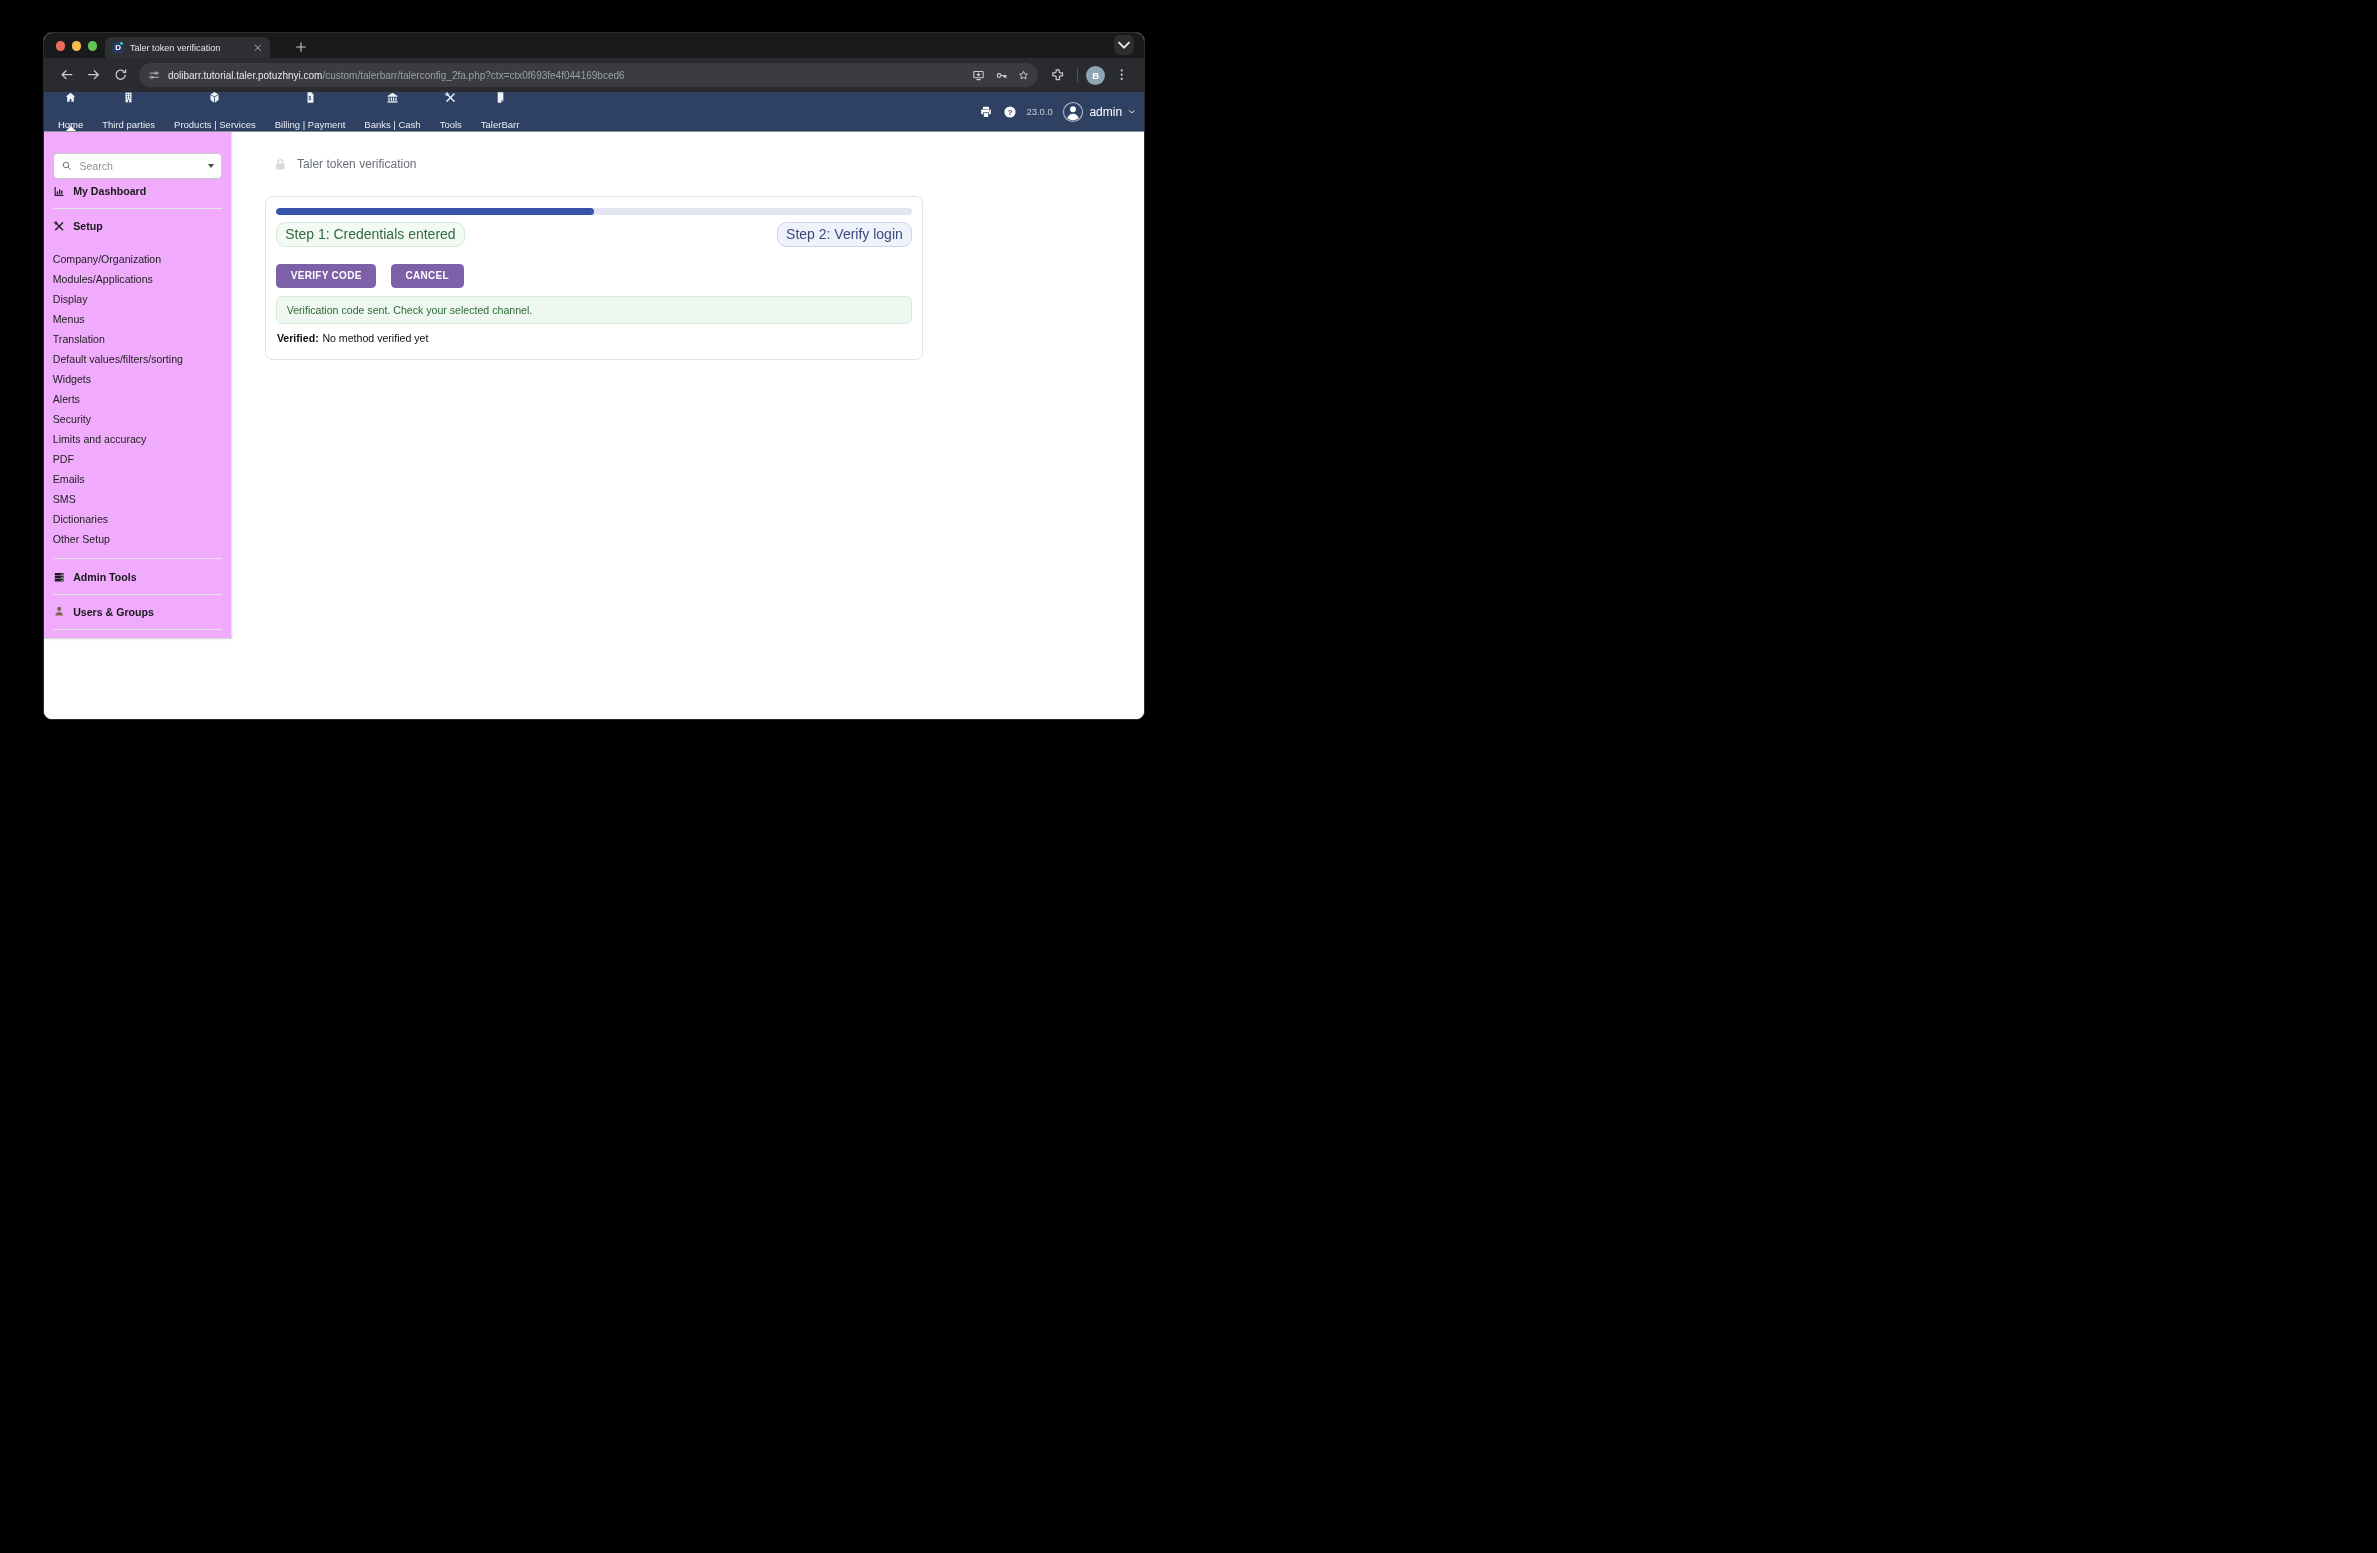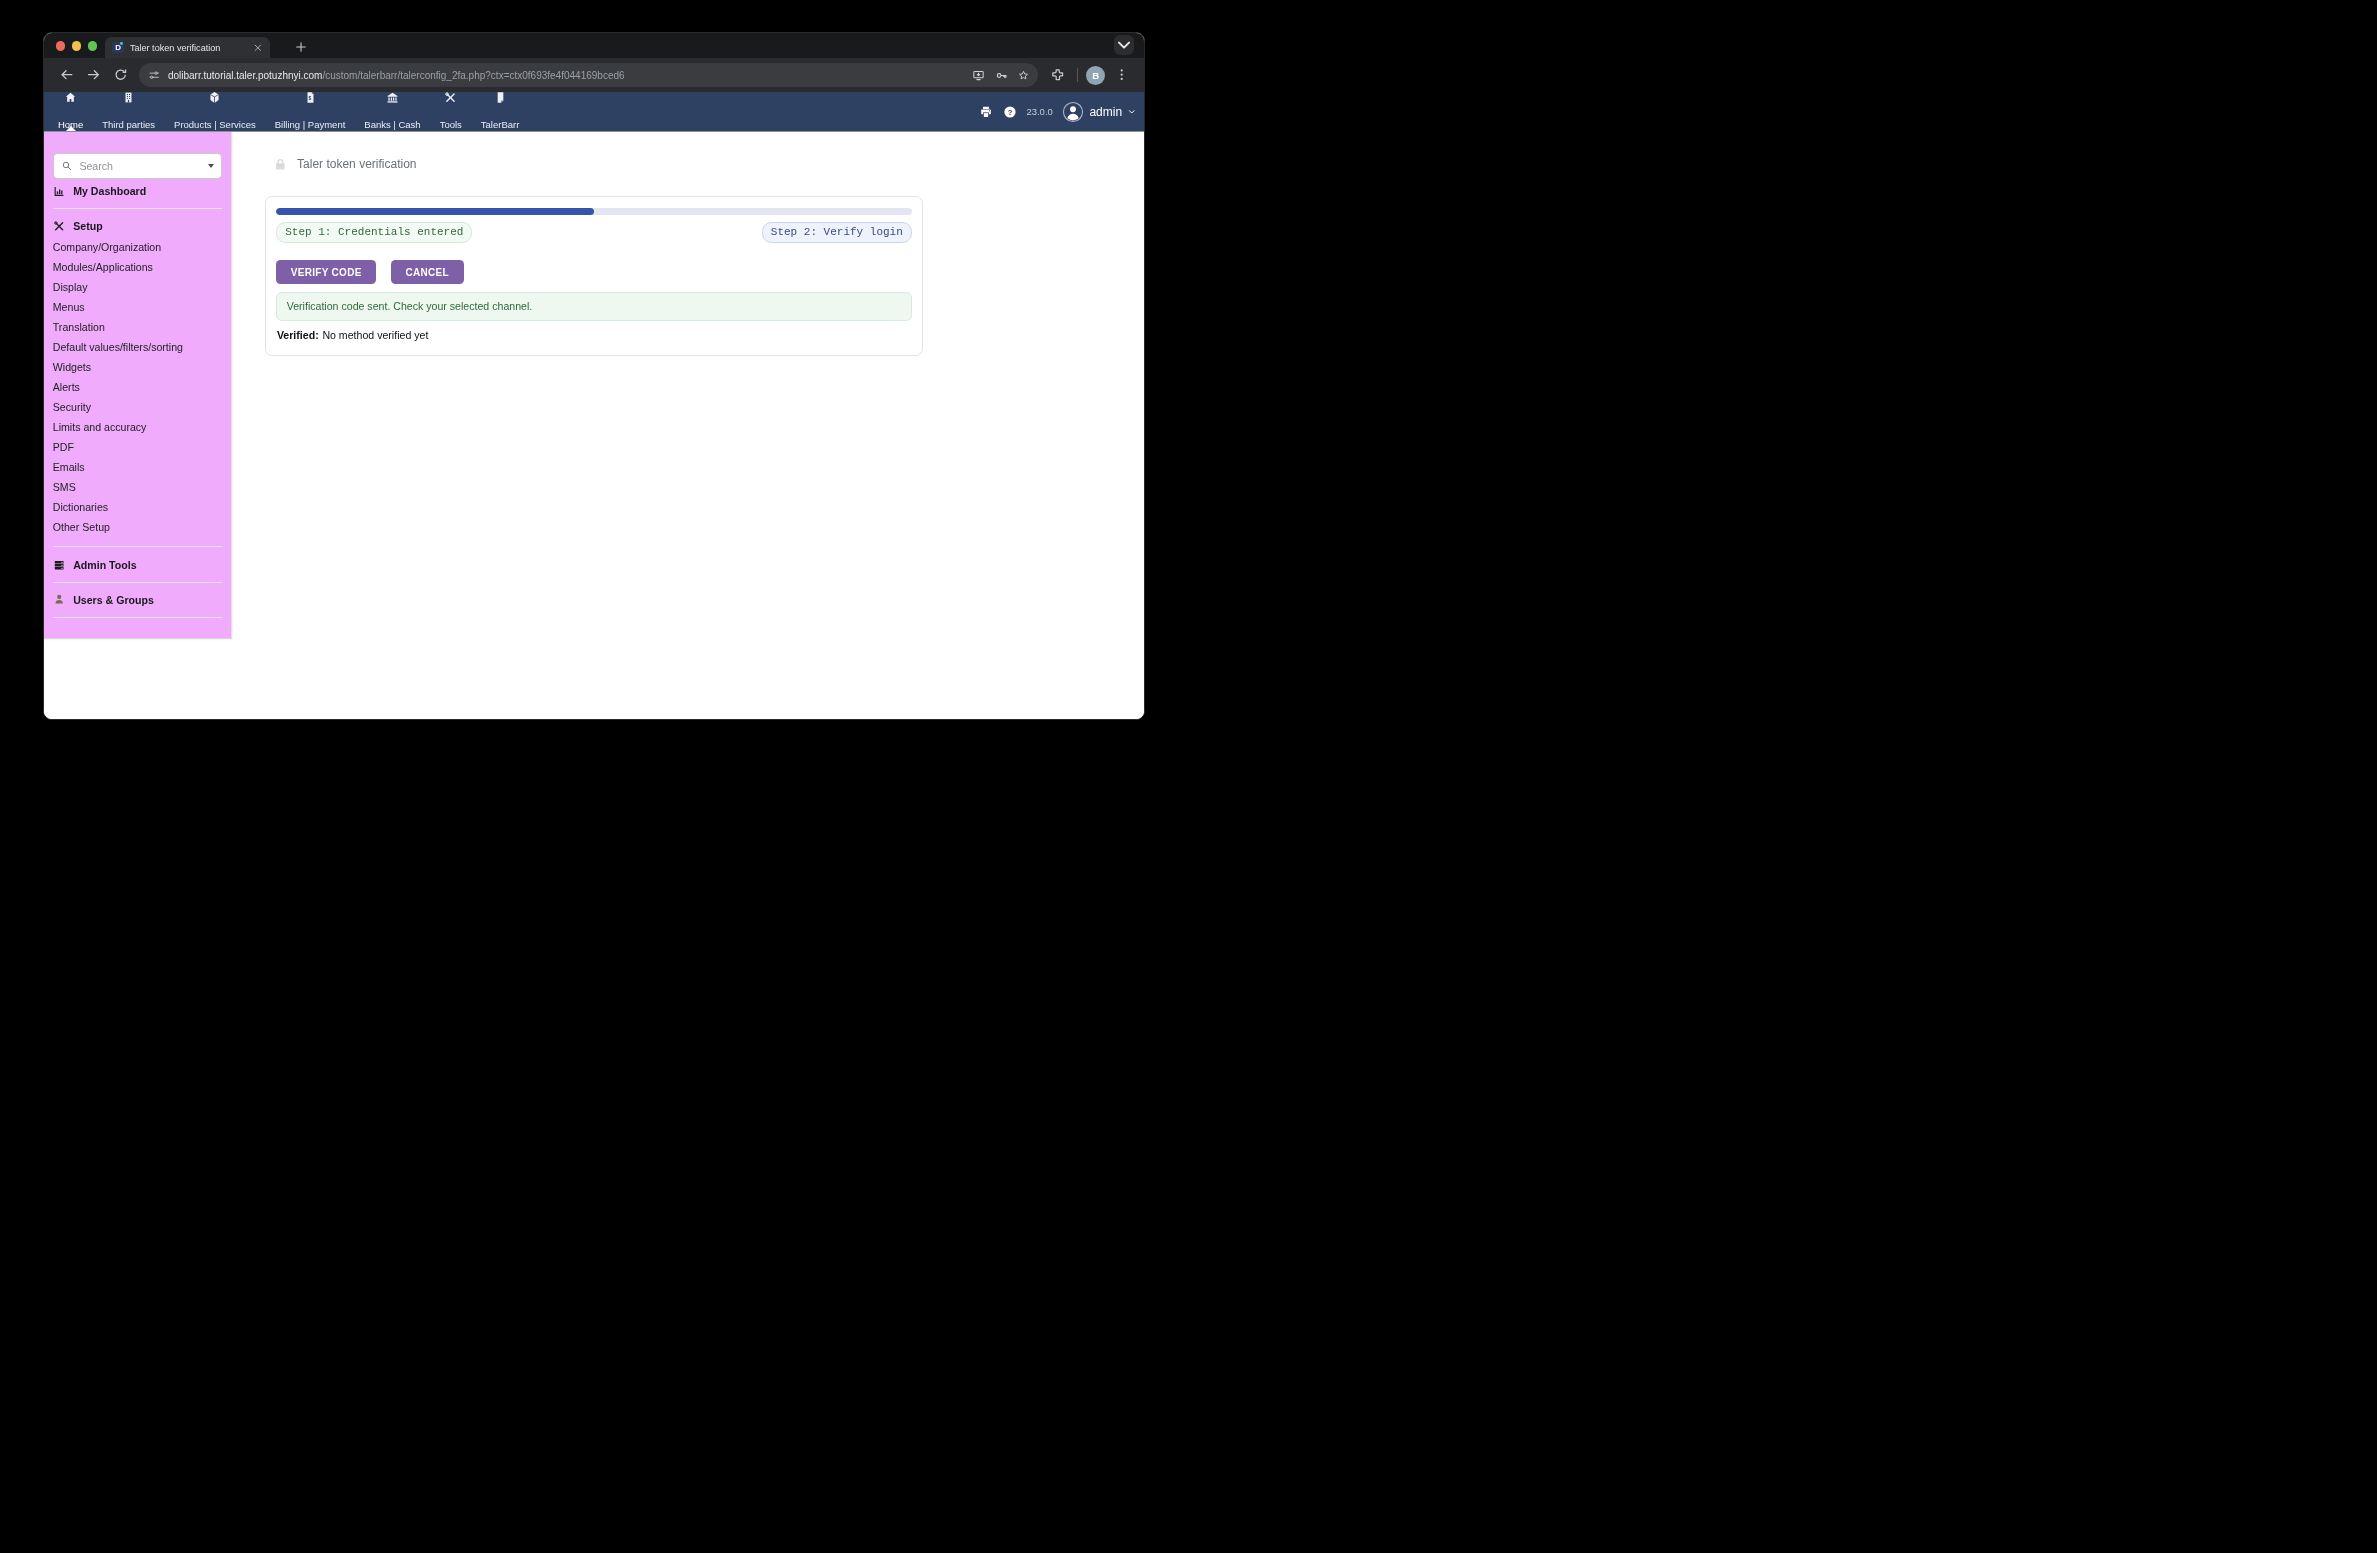--- a/index.html
+++ b/index.html
@@ -71,34 +71,34 @@
   .searchbox input::placeholder { color:#909399; }
   .caret-down { width:0; height:0; border-left:3.7px solid transparent; border-right:3.7px solid transparent;
                 border-top:4.4px solid #4a4d52; flex:none; }
   .side-head { display:flex; align-items:center; gap:8px; height:22px; font-size:10.6px; font-weight:bold;
                color:#17181a; cursor:pointer; }
   .side-head .ico { width:12.4px; height:12.4px; color:#1b1c1e; flex:none; }
   .side-head .ico.brown { color:#7a6a4f; }
   .sdiv { border:none; border-top:0.7px solid #e4e4e6; margin:5.9px 0.7px; }
   .md { margin-top:1px; }
   .st { margin-top:4.4px; }
-  ul.setup { list-style:none; margin-top:0; font-size:10.6px; color:#222; }
+  ul.setup { list-style:none; margin-top:12px; font-size:10.6px; color:#222; }
   ul.setup li { line-height:20px; cursor:pointer; white-space:nowrap; }
 
   .content { flex:1; }
   .heading { display:flex; align-items:center; gap:9.5px; margin:23.4px 0 0 41px; height:17.6px; }
   .heading .ico { width:14.6px; height:14.6px; color:#d8dadc; }
   .page-title { font-size:12px; color:#6a7077; }
 
   .card { margin:23.4px 0 0 33px; width:658px; background:#fff; border:0.7px solid #e2e3e7;
           border-radius:7.3px; padding:10.2px 10.2px 0; }
   .progress { height:7.3px; background:#e3e6f1; border-radius:4.4px; overflow:hidden; }
   .progress .fill { height:100%; background:#3654ab; border-radius:4.4px; }
   .steps { display:flex; justify-content:space-between; margin-top:7.3px; }
-  .badge { font-size:11px; padding:2.9px 8px; border-radius:9.5px; border:0.7px solid; line-height:1.2;font-family:Liberation Mono, monospace; }
+  .badge { font-size:14px; padding:2.9px 8px; border-radius:9.5px; border:0.7px solid; line-height:1.2; }
   .badge.green { background:#f3faf4; border-color:#d2e9d8; color:#316b40; }
   .badge.blue  { background:#eef2fb; border-color:#ccd4ea; color:#3c4b7e; }
   .infobox { margin-top:9.5px; height:32px; background:#f6f7fa; border:0.7px solid #e8eaf0; border-radius:5.9px;
              display:flex; align-items:center; padding:0 9.5px; font-size:10.6px; color:#3a3e46; }
   .ftable { margin-top:6.6px; border:0.7px solid #d9dadd; }
   .frow { display:flex; align-items:center; height:36px; padding-left:8.8px; background:#fff; }
   .frow.alt { background:#fbfbfc; }
   .frow + .frow { border-top:0.7px solid #dcdcdf; height:37px; }
   .flabel { width:160px; font-size:10.6px; color:#121316; flex:none; }
   .selwrap { position:relative; width:219px; }

